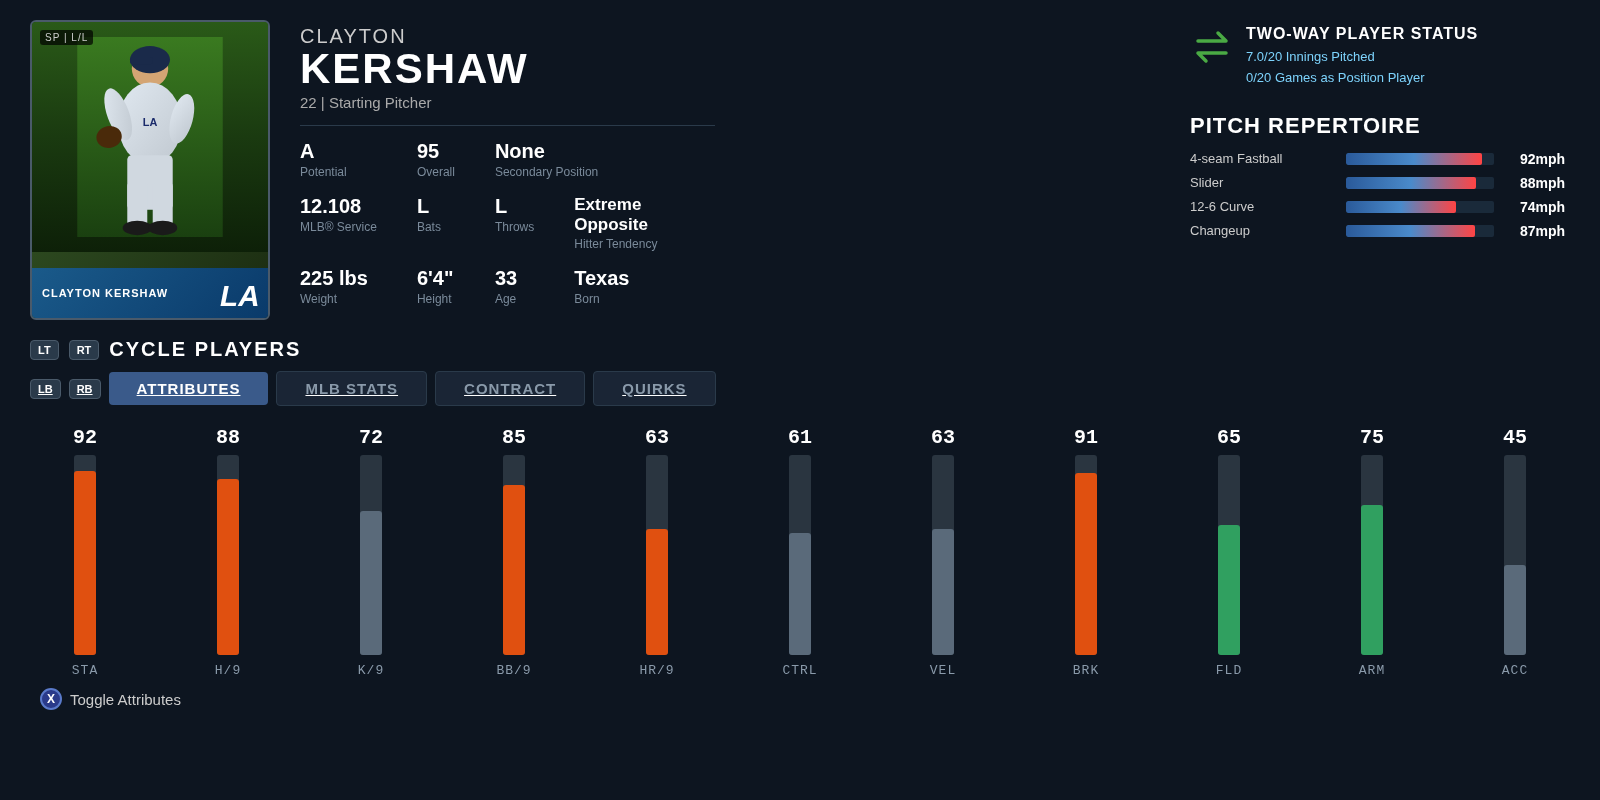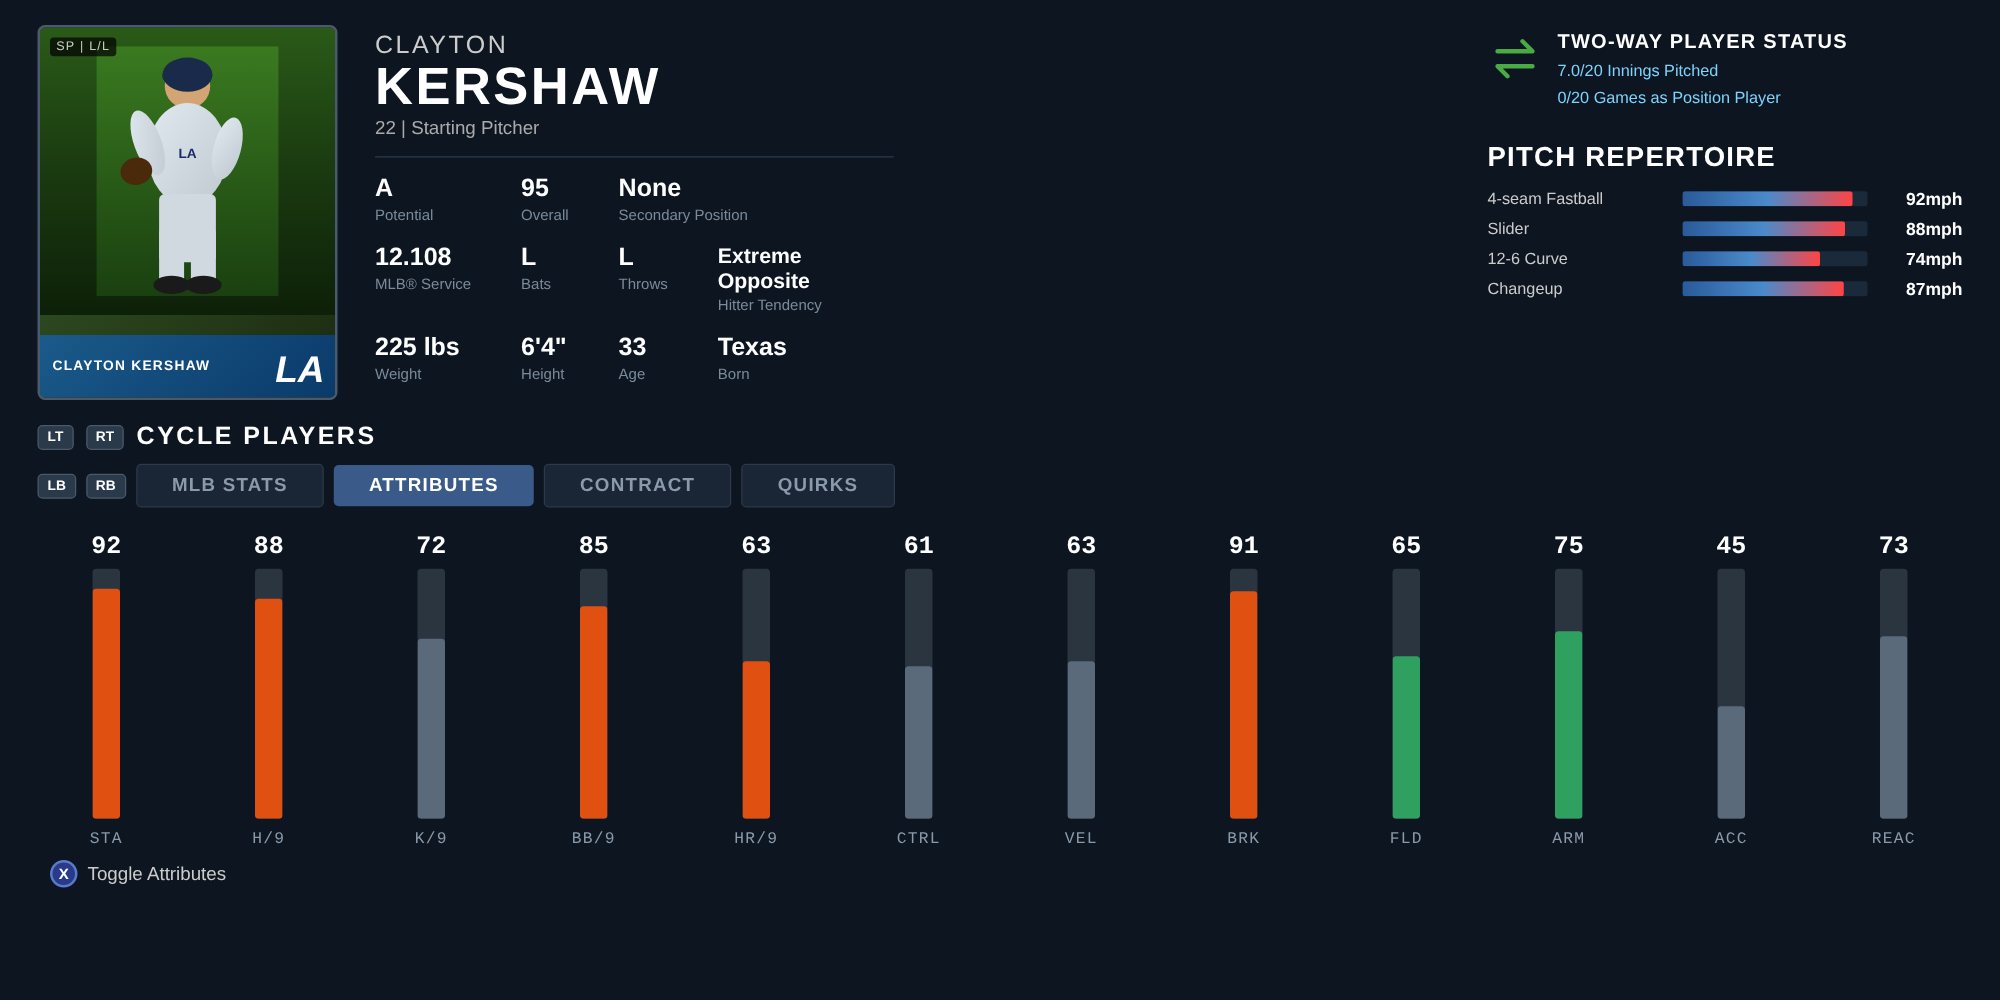--- a/index.html
+++ b/index.html
@@ -218,21 +218,20 @@
       height: 100%;
       border-radius: 2px;
       background: linear-gradient(90deg, #2a5a9a, #4a8aca, #ff4444);
     }
 
     .pitch-speed {
       font-size: 14px;
       font-weight: bold;
       color: #ffffff;
       width: 50px;
-      text-align: right;
       flex-shrink: 0;
     }
 
     
     .cycle-section {
       margin-bottom: 10px;
     }
 
     .cycle-header {
       display: flex;
@@ -256,20 +255,21 @@
       font-weight: bold;
       color: #ffffff;
       letter-spacing: 2px;
       text-transform: uppercase;
     }
 
     .tabs-row {
       display: flex;
       align-items: center;
       gap: 8px;
+      text-decoration: underline;
     }
 
     .tab-btn {
       padding: 8px 28px;
       border-radius: 4px;
       font-size: 15px;
       font-weight: bold;
       letter-spacing: 1px;
       cursor: pointer;
       border: none;
@@ -537,22 +537,22 @@
 
   <div class="cycle-section">
     <div class="cycle-header">
       <span class="btn-lt">LT</span>
       <span class="btn-rt">RT</span>
       <span class="cycle-title">CYCLE PLAYERS</span>
     </div>
     <div class="tabs-row">
       <span class="btn-lb">LB</span>
       <span class="btn-rb">RB</span>
+      <button class="tab-btn active">ATTRIBUTES</button>
       <button class="tab-btn inactive">MLB STATS</button>
-      <button class="tab-btn active">ATTRIBUTES</button>
       <button class="tab-btn inactive">CONTRACT</button>
       <button class="tab-btn inactive">QUIRKS</button>
     </div>
   </div>
 
   <div class="attributes-section" id="attr-section">
       <div class="attr-col">
     <div class="attr-value">92</div>
     <div class="attr-bar-wrapper">
       <div class="attr-bar-fill attr-bar-orange" style="height:184px;"></div>
@@ -621,27 +621,20 @@
       <div class="attr-bar-fill attr-bar-green" style="height:150px;"></div>
     </div>
     <div class="attr-label">ARM</div>
   </div>
       <div class="attr-col">
     <div class="attr-value">45</div>
     <div class="attr-bar-wrapper">
       <div class="attr-bar-fill attr-bar-gray" style="height:90px;"></div>
     </div>
     <div class="attr-label">ACC</div>
-  </div>
-      <div class="attr-col">
-    <div class="attr-value">73</div>
-    <div class="attr-bar-wrapper">
-      <div class="attr-bar-fill attr-bar-gray" style="height:146px;"></div>
-    </div>
-    <div class="attr-label">REAC</div>
   </div>
     </div>
 
   <div class="bottom-toggle">
     <div class="x-btn">X</div>
     <span class="toggle-label">Toggle Attributes</span>
   </div>
 
 </div>
 

